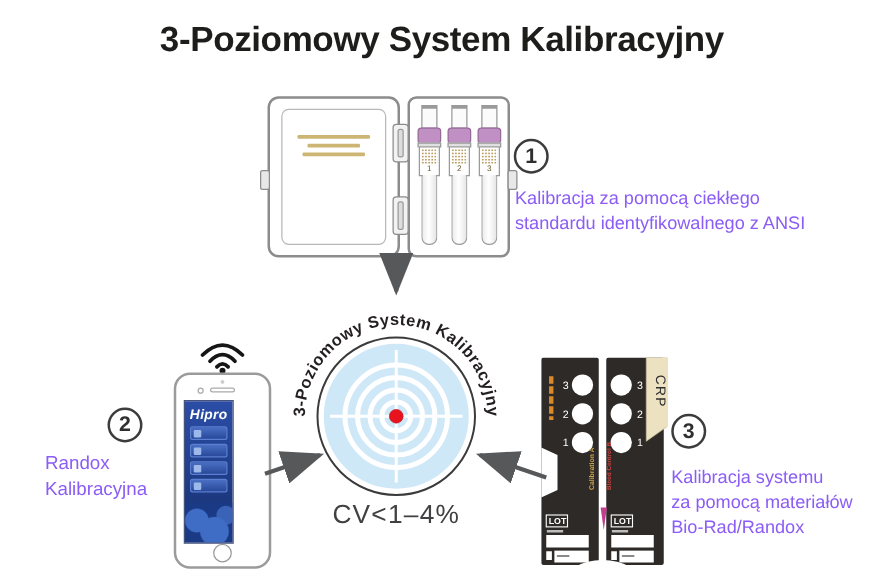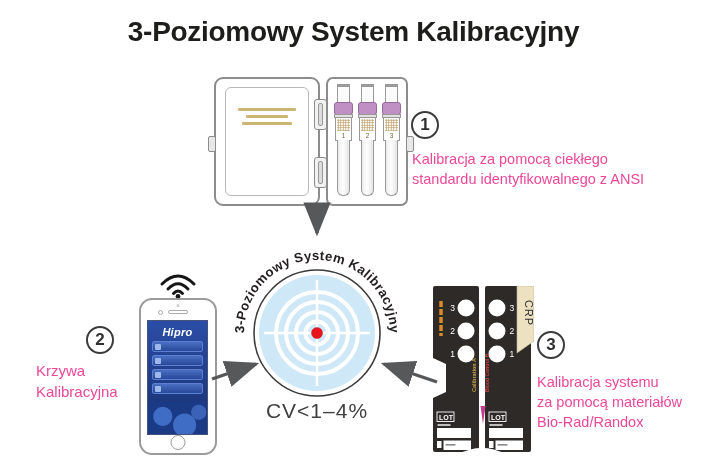--- a/index.html
+++ b/index.html
@@ -48,41 +48,41 @@
 
   
   .phone { position:absolute; left:139px; top:298px; width:78px; height:157px;
     background:#fff; border:2.5px solid #9b9b9b; border-radius:13px; }
   .dot-top { position:absolute; top:4px; left:50%; transform:translateX(-50%);
     width:3px; height:3px; background:#ccc; border-radius:50%; }
   .cam { position:absolute; top:10px; left:17px; width:5px; height:5px;
     border:1px solid #aaa; border-radius:50%; }
   .speaker { position:absolute; top:10px; left:50%; transform:translateX(-50%);
     width:20px; height:4px; border:1px solid #aaa; border-radius:3px; }
-  .screen { position:absolute; left:6px; top:20px; width:61px; height:115px;
+  .screen { position:absolute; left:6px; top:20px; width:40px; height:115px;
     background:linear-gradient(180deg,#2b4da6,#162f6e); border:1px solid #44527e; overflow:hidden; }
   .brand { text-align:center; color:#fff; font-weight:bold; font-style:italic;
     font-size:11px; margin-top:5px; letter-spacing:0.3px; }
   .menu-bar { height:11px; margin:3px 4px 0; background:linear-gradient(180deg,#4a6fc2,#29499a);
     border:1px solid #5c7fd2; border-radius:2px; display:flex; align-items:center; }
   .menu-bar .mi { width:6px; height:6px; margin-left:2px; background:#9db9ec; border-radius:1px; }
   .map { position:absolute; bottom:0; left:0; right:0; height:32px;
     background:radial-gradient(circle at 25% 45%, #3f6cc4 0 9px, transparent 10px),
       radial-gradient(circle at 62% 72%, #3f6cc4 0 11px, transparent 12px),
       radial-gradient(circle at 86% 32%, #3a63b8 0 7px, transparent 8px), #1b3a86; }
   .home { position:absolute; bottom:3px; left:50%; transform:translateX(-50%);
     width:15px; height:15px; border:1.5px solid #9b9b9b; border-radius:50%; }
   .wifi { position:absolute; left:159px; top:270px; }
 
   
   .badge { position:absolute; width:28px; height:28px; border:2.5px solid #3c3c3c;
     border-radius:50%; color:#2f2f2f; font-size:17px; font-weight:bold;
     display:flex; align-items:center; justify-content:center; background:#fff; }
   #badge-1 { left:411px; top:111px; } #badge-2 { left:86px; top:326px; } #badge-3 { left:537px; top:331px; }
-  .note { position:absolute; font-size:14.5px; color:#ec4899; line-height:1.38; white-space:pre-line; }
+  .note { position:absolute; font-size:14.5px; color:#8b5cf6; line-height:1.38; white-space:pre-line; }
   #note-1 { left:412px; top:149px; width:290px; }
   #note-2 { left:36px; top:361px; font-size:15px; }
   #note-3 { left:537px; top:372px; width:180px; }
 
   .target-svg { position:absolute; left:228px; top:242px; }
   .device-svg { position:absolute; left:433px; top:286px; }
   .overlay { position:absolute; left:0; top:0; pointer-events:none; }
 </style>
 </head>
 <body>
@@ -223,21 +223,21 @@
     <polygon points="47.5,120 52.5,120 50,138" fill="#c43e8f"></polygon>
     <ellipse cx="49" cy="181" rx="31" ry="19" fill="#ffffff"></ellipse>
   </svg>
 
   <div class="badge" id="badge-1">1</div>
   <div class="badge" id="badge-2">2</div>
   <div class="badge" id="badge-3">3</div>
 
   <div class="note" id="note-1">Kalibracja za pomocą ciekłego
 standardu identyfikowalnego z ANSI</div>
-  <div class="note" id="note-2">Krzywa
+  <div class="note" id="note-2">Randox
 Kalibracyjna</div>
   <div class="note" id="note-3">Kalibracja systemu
 za pomocą materiałów
 Bio-Rad/Randox</div>
 
   <svg class="overlay" width="707" height="461" viewBox="0 0 707 461">
     <defs>
       <marker id="ah" markerWidth="10" markerHeight="8" refX="9" refY="4" orient="auto">
         <path d="M0,0 L10,4 L0,8 Z" fill="#57585a"></path>
       </marker>

